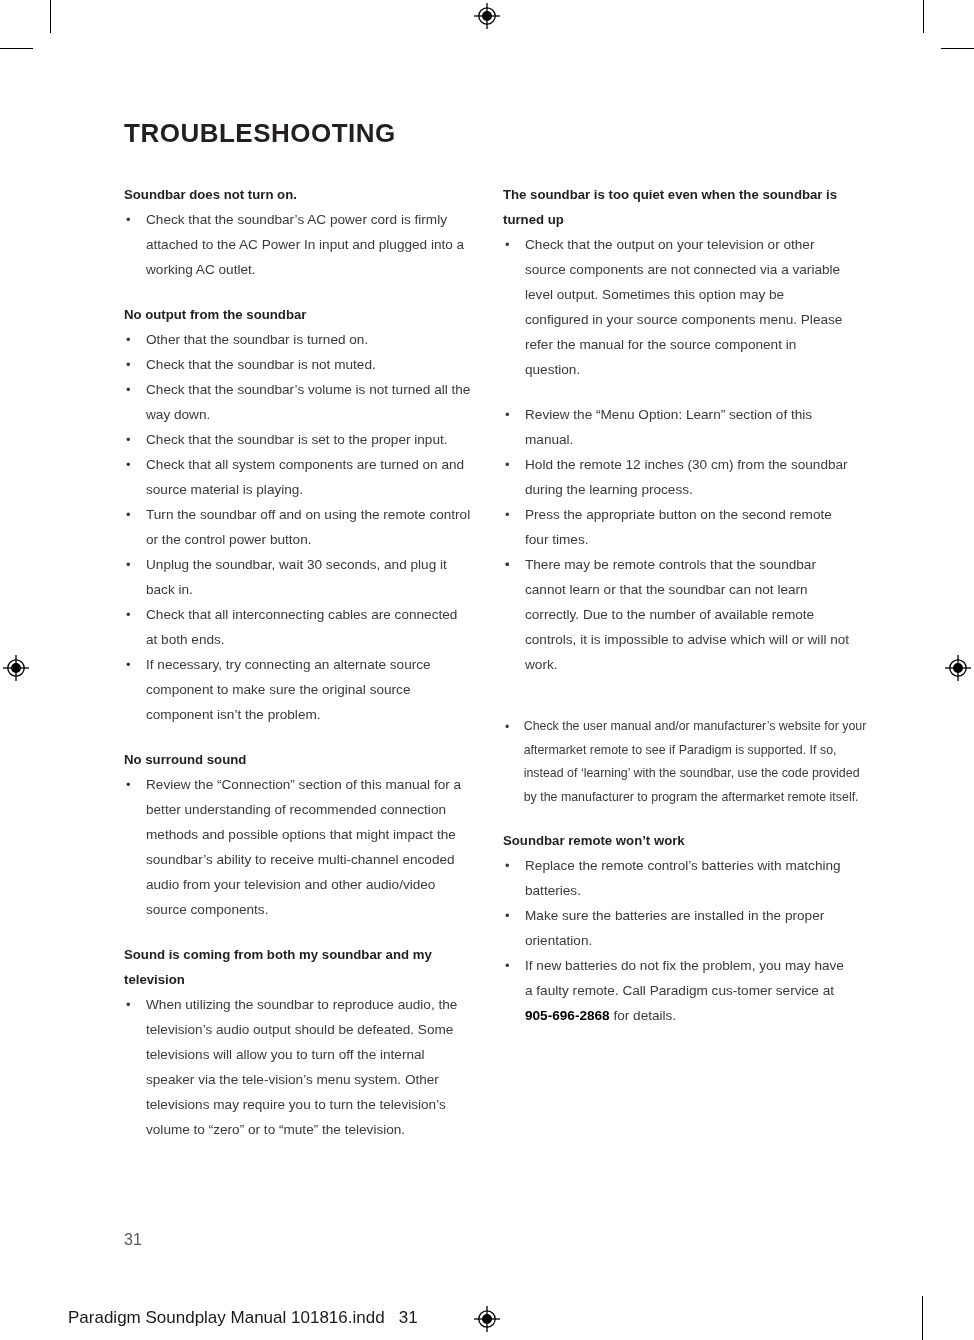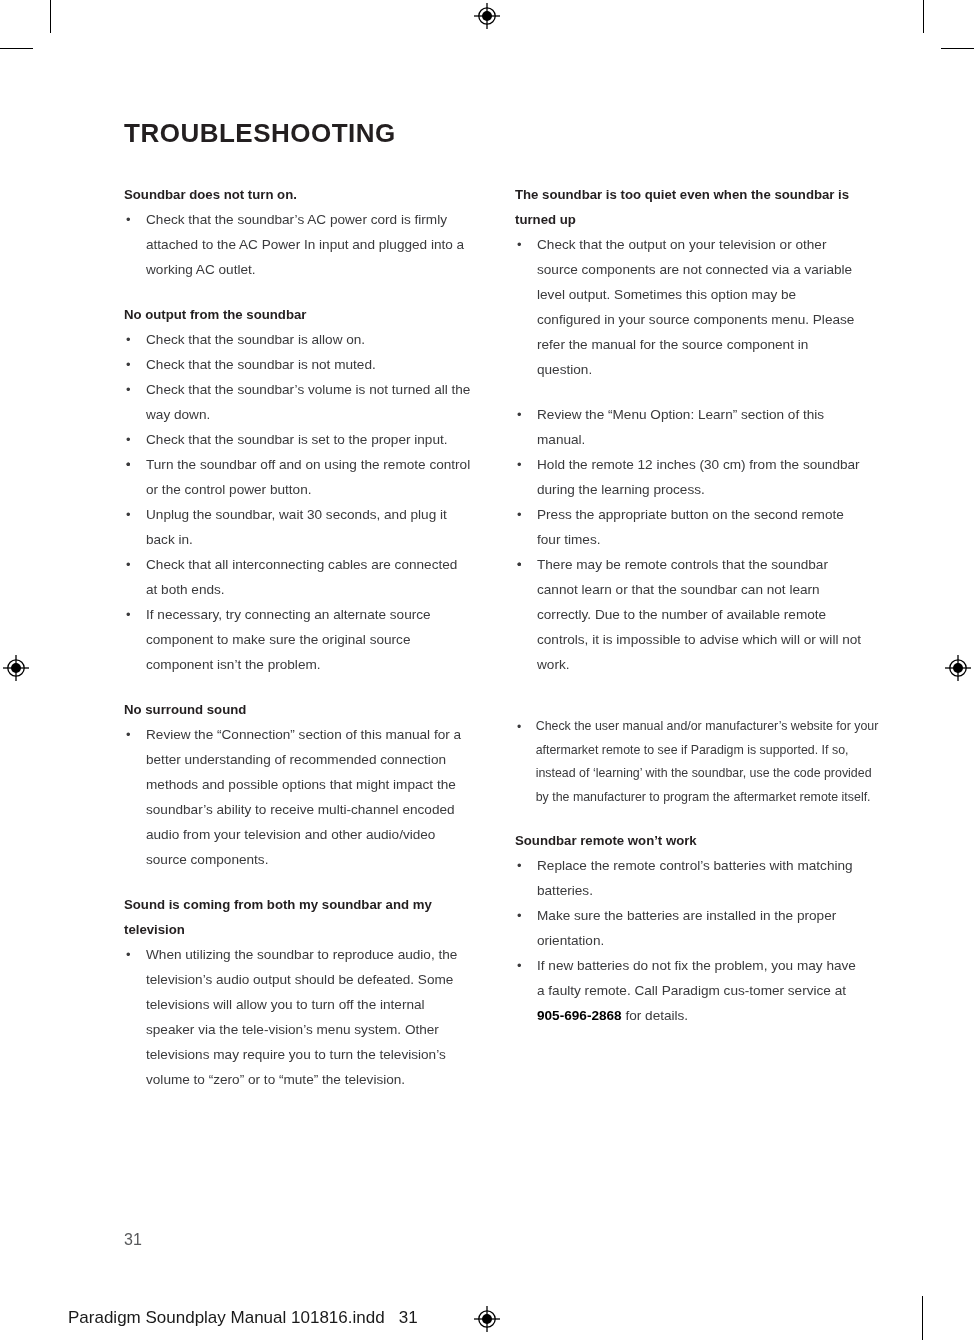--- a/index.html
+++ b/index.html
@@ -47,21 +47,21 @@
     font-size: 26px;
     font-weight: bold;
     letter-spacing: 0.5px;
     line-height: 30px;
     margin: 0 0 34px 0;
     color: #231f20;
   }
 
   .columns {
     display: flex;
-    gap: 44px;
+    gap: 32px;
     align-items: flex-start;
   }
   .col {
     width: 347px;
     flex: 0 0 347px;
   }
 
   .blk { margin-bottom: 20px; }
   .blk:last-child { margin-bottom: 0; }
 
@@ -194,25 +194,25 @@
       <div class="col" id="col-left">
           <div class="blk">
             <div class="sec-head">Soundbar does not turn on.</div>
             <ul class="items">
               <li><span class="bullet">•</span><span>Check that the soundbar’s AC power cord is firmly attached to the AC Power In input and plugged into a working AC outlet.</span></li>
             </ul>
           </div>
           <div class="blk">
             <div class="sec-head">No output from the soundbar</div>
             <ul class="items">
-              <li><span class="bullet">•</span><span>Check that the soundbar is allow on.</span></li>
+              <li><span class="bullet">•</span><span>Other that the soundbar is turned on.</span></li>
               <li><span class="bullet">•</span><span>Check that the soundbar is not muted.</span></li>
               <li><span class="bullet">•</span><span>Check that the soundbar’s volume is not turned all the way down.</span></li>
               <li><span class="bullet">•</span><span>Check that the soundbar is set to the proper input.</span></li>
-              <li><span class="bullet">•</span></li>
+              <li><span class="bullet">•</span><span>Check that all system components are turned on and source material is playing.</span></li>
               <li><span class="bullet">•</span><span>Turn the soundbar off and on using the remote control or the control power button.</span></li>
               <li><span class="bullet">•</span><span>Unplug the soundbar, wait 30 seconds, and plug it back in.</span></li>
               <li><span class="bullet">•</span><span>Check that all interconnecting cables are connected at both ends.</span></li>
               <li><span class="bullet">•</span><span>If necessary, try connecting an alternate source component to make sure the original source component isn’t the problem.</span></li>
             </ul>
           </div>
           <div class="blk">
             <div class="sec-head">No surround sound</div>
             <ul class="items">
               <li><span class="bullet">•</span><span>Review the “Connection” section of this manual for a better understanding of recommended connection methods and possible options that might impact the soundbar’s ability to receive multi-channel encoded audio from your television and other audio/video source components.</span></li>

